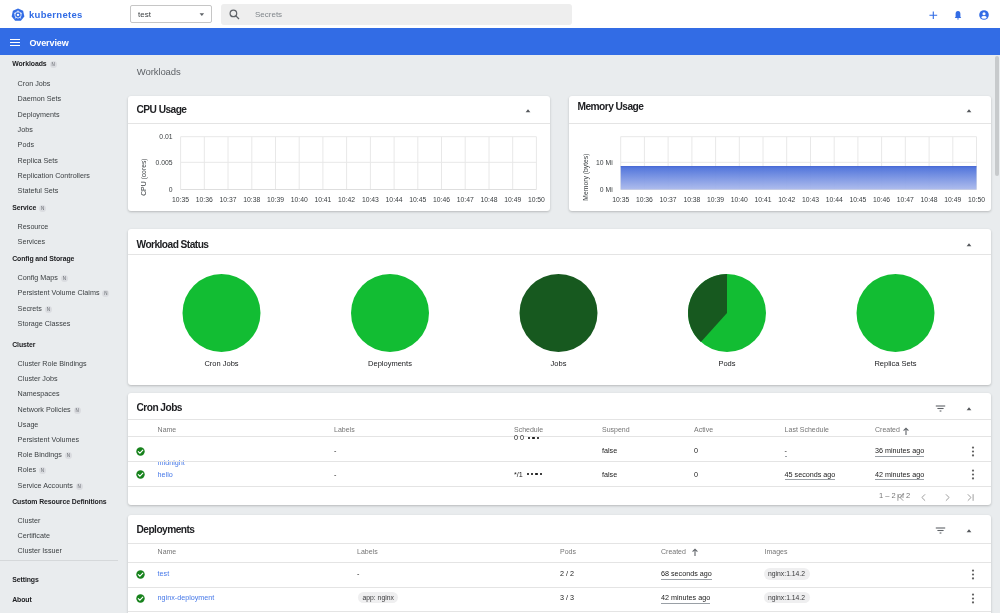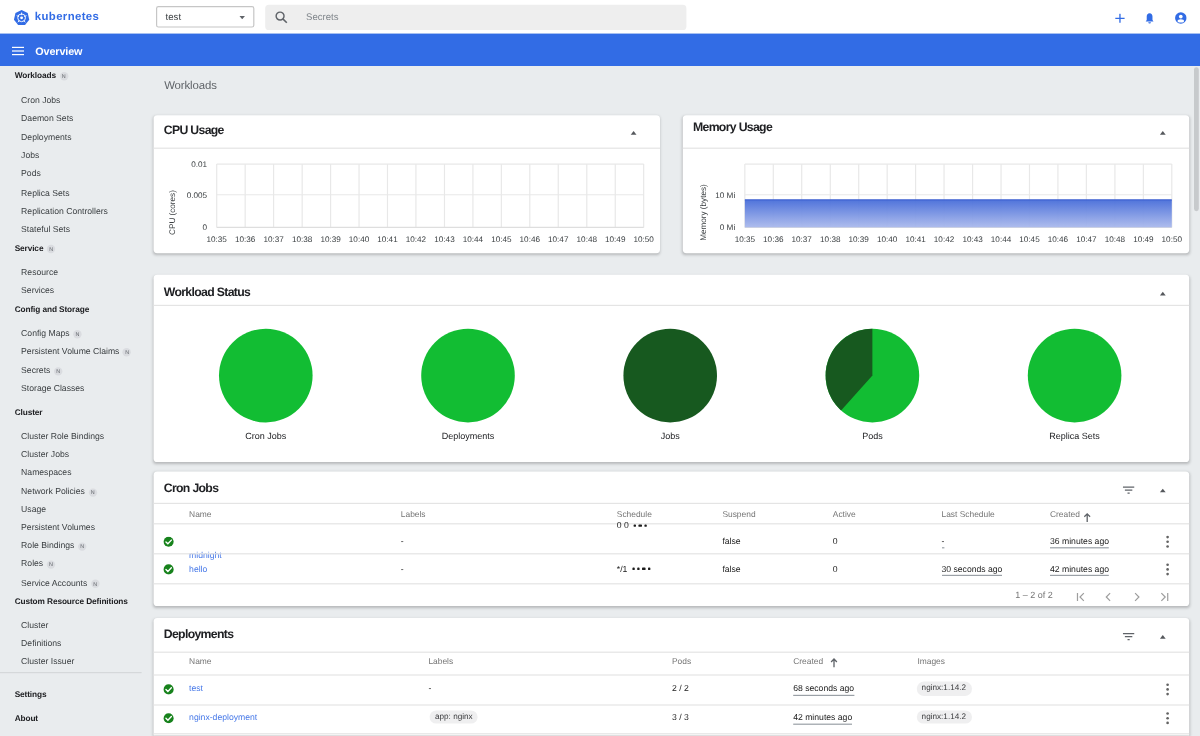--- a/index.html
+++ b/index.html
@@ -85,21 +85,21 @@
 <div class="si" style="left:17.6px;top:374.1px">Cluster Jobs</div>
 <div class="si" style="left:17.6px;top:389.4px">Namespaces</div>
 <div class="si" style="left:17.6px;top:404.6px">Network Policies<span class="nb">N</span></div>
 <div class="si" style="left:17.6px;top:419.8px">Usage</div>
 <div class="si" style="left:17.6px;top:435.0px">Persistent Volumes</div>
 <div class="si" style="left:17.6px;top:450.2px">Role Bindings<span class="nb">N</span></div>
 <div class="si" style="left:17.6px;top:465.4px">Roles<span class="nb">N</span></div>
 <div class="si" style="left:17.6px;top:480.6px">Service Accounts<span class="nb">N</span></div>
 <div class="sh" style="left:12.2px;top:498.2px">Custom Resource Definitions</div>
 <div class="si" style="left:17.6px;top:515.7px">Cluster</div>
-<div class="si" style="left:17.6px;top:530.9px">Definitions</div>
+<div class="si" style="left:17.6px;top:530.9px">Certificate</div>
 <div class="si" style="left:17.6px;top:546.1px">Cluster Issuer</div>
 <div class="sh" style="left:12.2px;top:575.6px">Settings</div>
 <div class="sh" style="left:12.2px;top:596.3px">About</div>
 <div style="position:absolute;left:0px;top:560px;width:118px;height:1px;background:#d5d8da"></div>
 
 <div class="abs" style="left:136.8px;top:67.4px;font-size:9.5px;line-height:1;color:#5f6368;letter-spacing:-0.1px">Workloads</div>
 
 <div class="card" style="left:128px;top:96px;width:422px;height:115px"></div>
 <div class="card" style="left:569px;top:96px;width:422px;height:115px"></div>
 <div class="card" style="left:128px;top:229px;width:863px;height:156px"></div>
@@ -270,31 +270,31 @@
 <div style="position:absolute;left:128px;top:461.2px;width:863px;height:1px;background:#e4e4e4"></div>
 <svg style="position:absolute;left:135.8px;top:470.3px" width="9" height="9" viewBox="0 0 9 9">
     <circle cx="4.5" cy="4.5" r="4.2" fill="#17821c"></circle>
     <path d="M2.3 4.6 L3.9 6.2 L6.8 3.1" stroke="#fff" stroke-width="1.15" fill="none" stroke-linecap="round"></path>
   </svg>
 <div class="cell" style="left:157.6px;top:469.5px"><a>hello</a></div>
 <div class="cell" style="left:334px;top:469.5px">-</div>
 <div class="cell" style="left:514px;top:469.5px">*/1 <span class="st"></span><span class="st"></span><span class="st"></span><span class="st"></span></div>
 <div class="cell" style="left:602px;top:469.5px">false</div>
 <div class="cell" style="left:694px;top:469.5px">0</div>
-<div class="cell" style="left:784.6px;top:469.5px"><span class="ul">30 seconds ago</span></div>
+<div class="cell" style="left:784.6px;top:469.5px"><span class="ul">45 seconds ago</span></div>
 <div class="cell" style="left:875px;top:469.5px"><span class="ul">42 minutes ago</span></div>
 <svg style="position:absolute;left:970px;top:469.3px" width="6" height="11" viewBox="0 0 6 11">
     <g fill="#636363">
       <circle cx="3" cy="1.6" r="1.1"></circle>
       <circle cx="3" cy="5.5" r="1.1"></circle>
       <circle cx="3" cy="9.4" r="1.1"></circle>
     </g>
   </svg>
 <div style="position:absolute;left:128px;top:486.2px;width:863px;height:1px;background:#e4e4e4"></div>
-<div class="pgtxt" style="left:846px;top:491px">1 – 2 of 2</div>
+<div class="pgtxt" style="left:879px;top:491px">1 – 2 of 2</div>
 <svg style="position:absolute;left:896px;top:492.8px" width="9" height="9" viewBox="0 0 9 9">
     <path d="M1.9 1.2 L1.9 7.8" stroke="#9e9e9e" stroke-width="1" fill="none"></path>
     <path d="M7.2 1.3 L4 4.5 L7.2 7.7" stroke="#9e9e9e" stroke-width="1" fill="none"></path>
   </svg>
 <svg style="position:absolute;left:918.5px;top:492.8px" width="9" height="9" viewBox="0 0 9 9">
     <path d="M6.1 1.3 L2.9 4.5 L6.1 7.7" stroke="#9e9e9e" stroke-width="1" fill="none"></path>
   </svg>
 <svg style="position:absolute;left:942.5px;top:492.8px" width="9" height="9" viewBox="0 0 9 9">
     <path d="M2.9 1.3 L6.1 4.5 L2.9 7.7" stroke="#9e9e9e" stroke-width="1" fill="none"></path>
   </svg>

